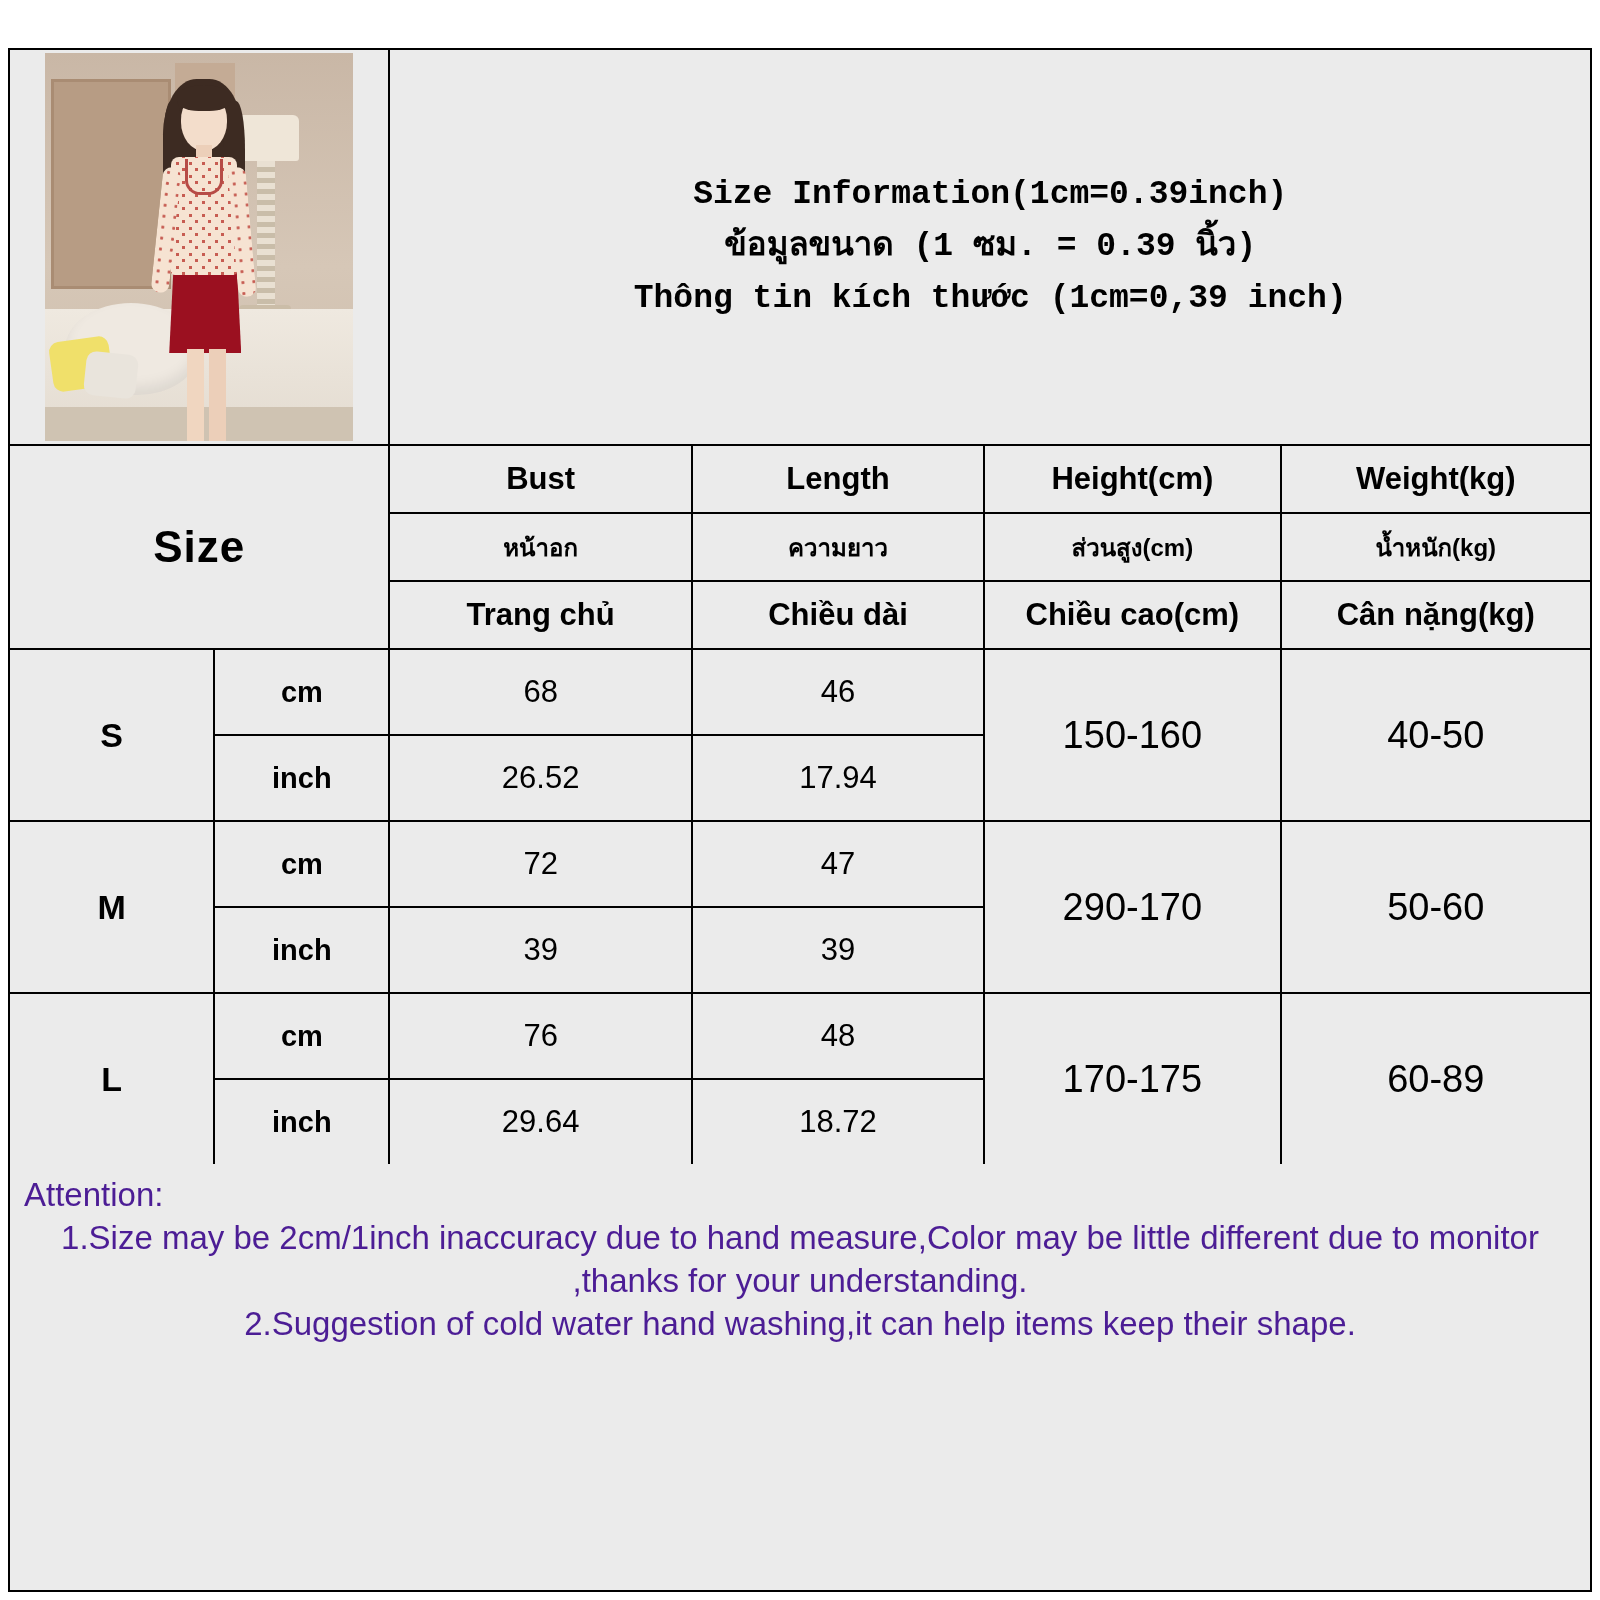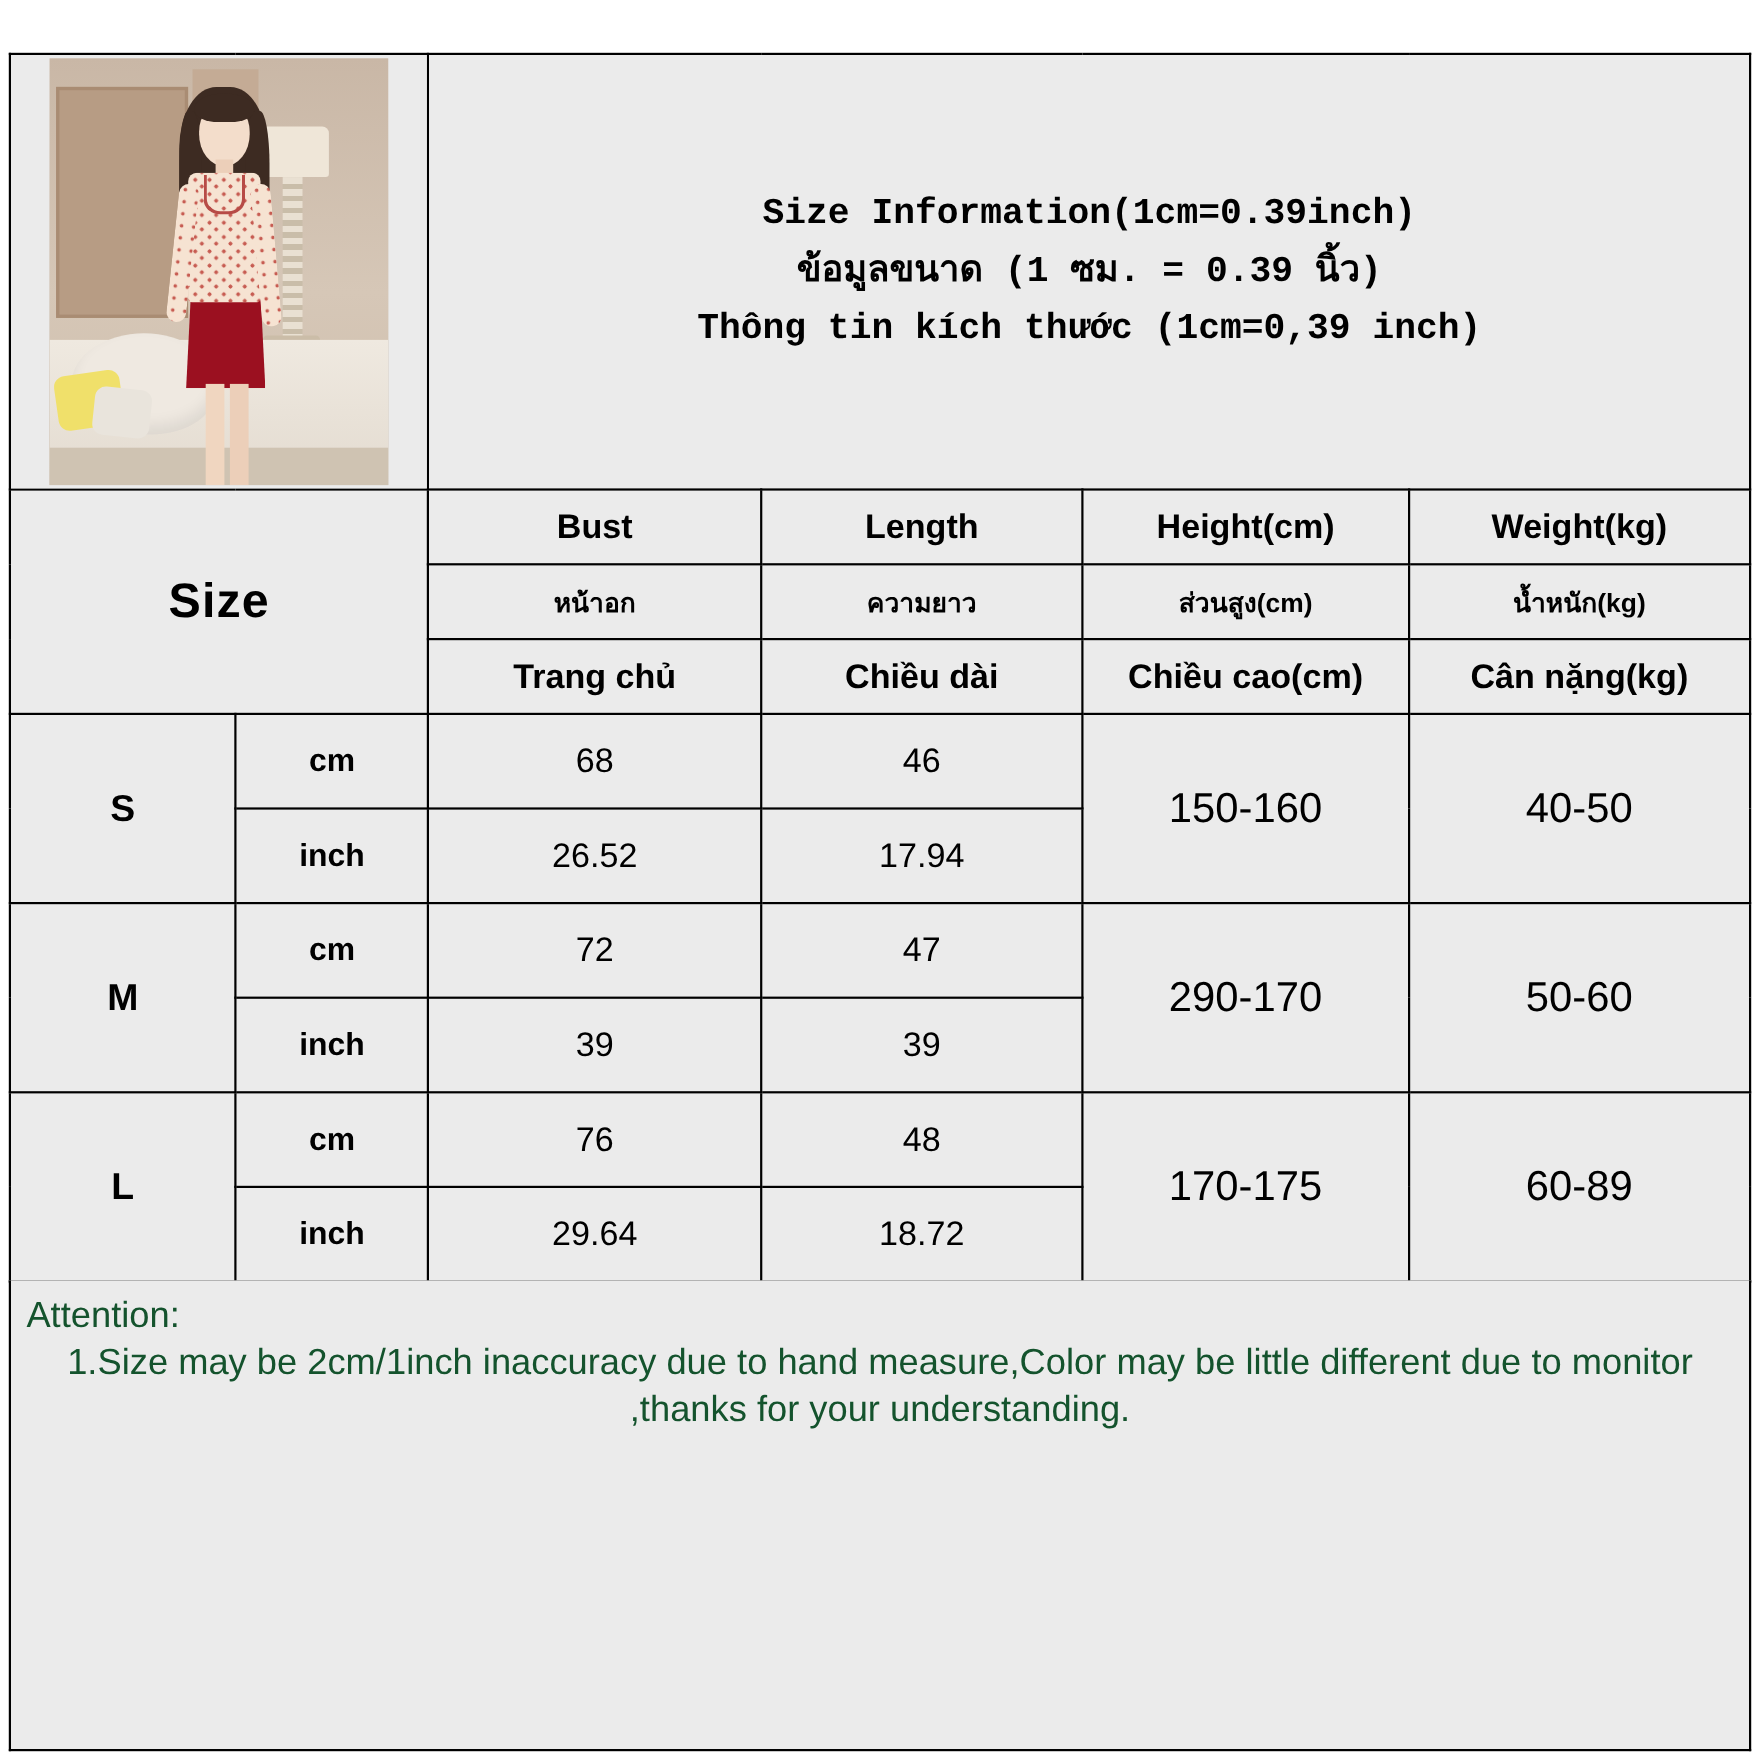--- a/index.html
+++ b/index.html
@@ -231,21 +231,21 @@
     top: 1164px;
     width: 1584px;
     height: 428px;
     border: 2px solid #000;
     border-top: none;
     background: #ebebeb;
     padding: 10px 14px 0 14px;
   }
   .att-line {
     font-size: 33px;
-    color: #14532d;
+    color: #4c1d95;
     line-height: 1.30;
     white-space: nowrap;
   }
   .att-line.wrap { white-space: normal; text-align: center; }
 </style>
 </head>
 <body>
 
 <div class="page">
 
@@ -364,15 +364,16 @@
       <td class="unit">inch</td>
       <td class="num">29.64</td>
       <td class="num">18.72</td>
     </tr>
   </tbody>
     </table>
 
   <div class="attention">
     <div class="att-line">Attention:</div>
     <div class="att-line wrap">1.Size may be 2cm/1inch inaccuracy due to hand measure,Color may be little different due to monitor ,thanks for your understanding.</div>
+    <div class="att-line wrap">2.Suggestion of cold water hand washing,it can help items keep their shape.</div>
   </div>
 
 </div>
 
 </body></html>

